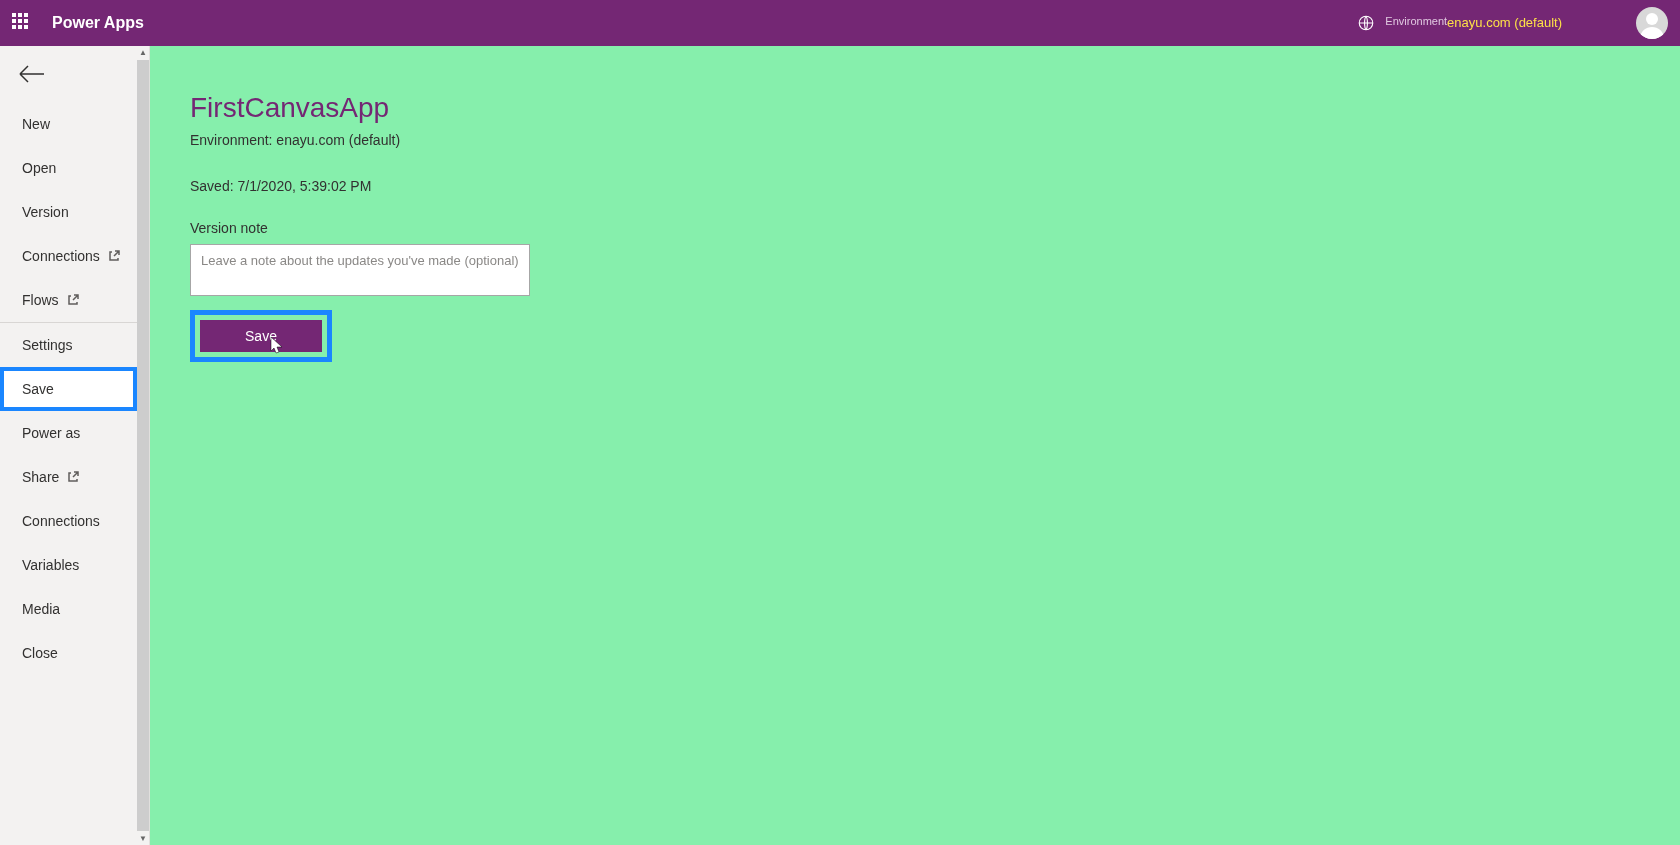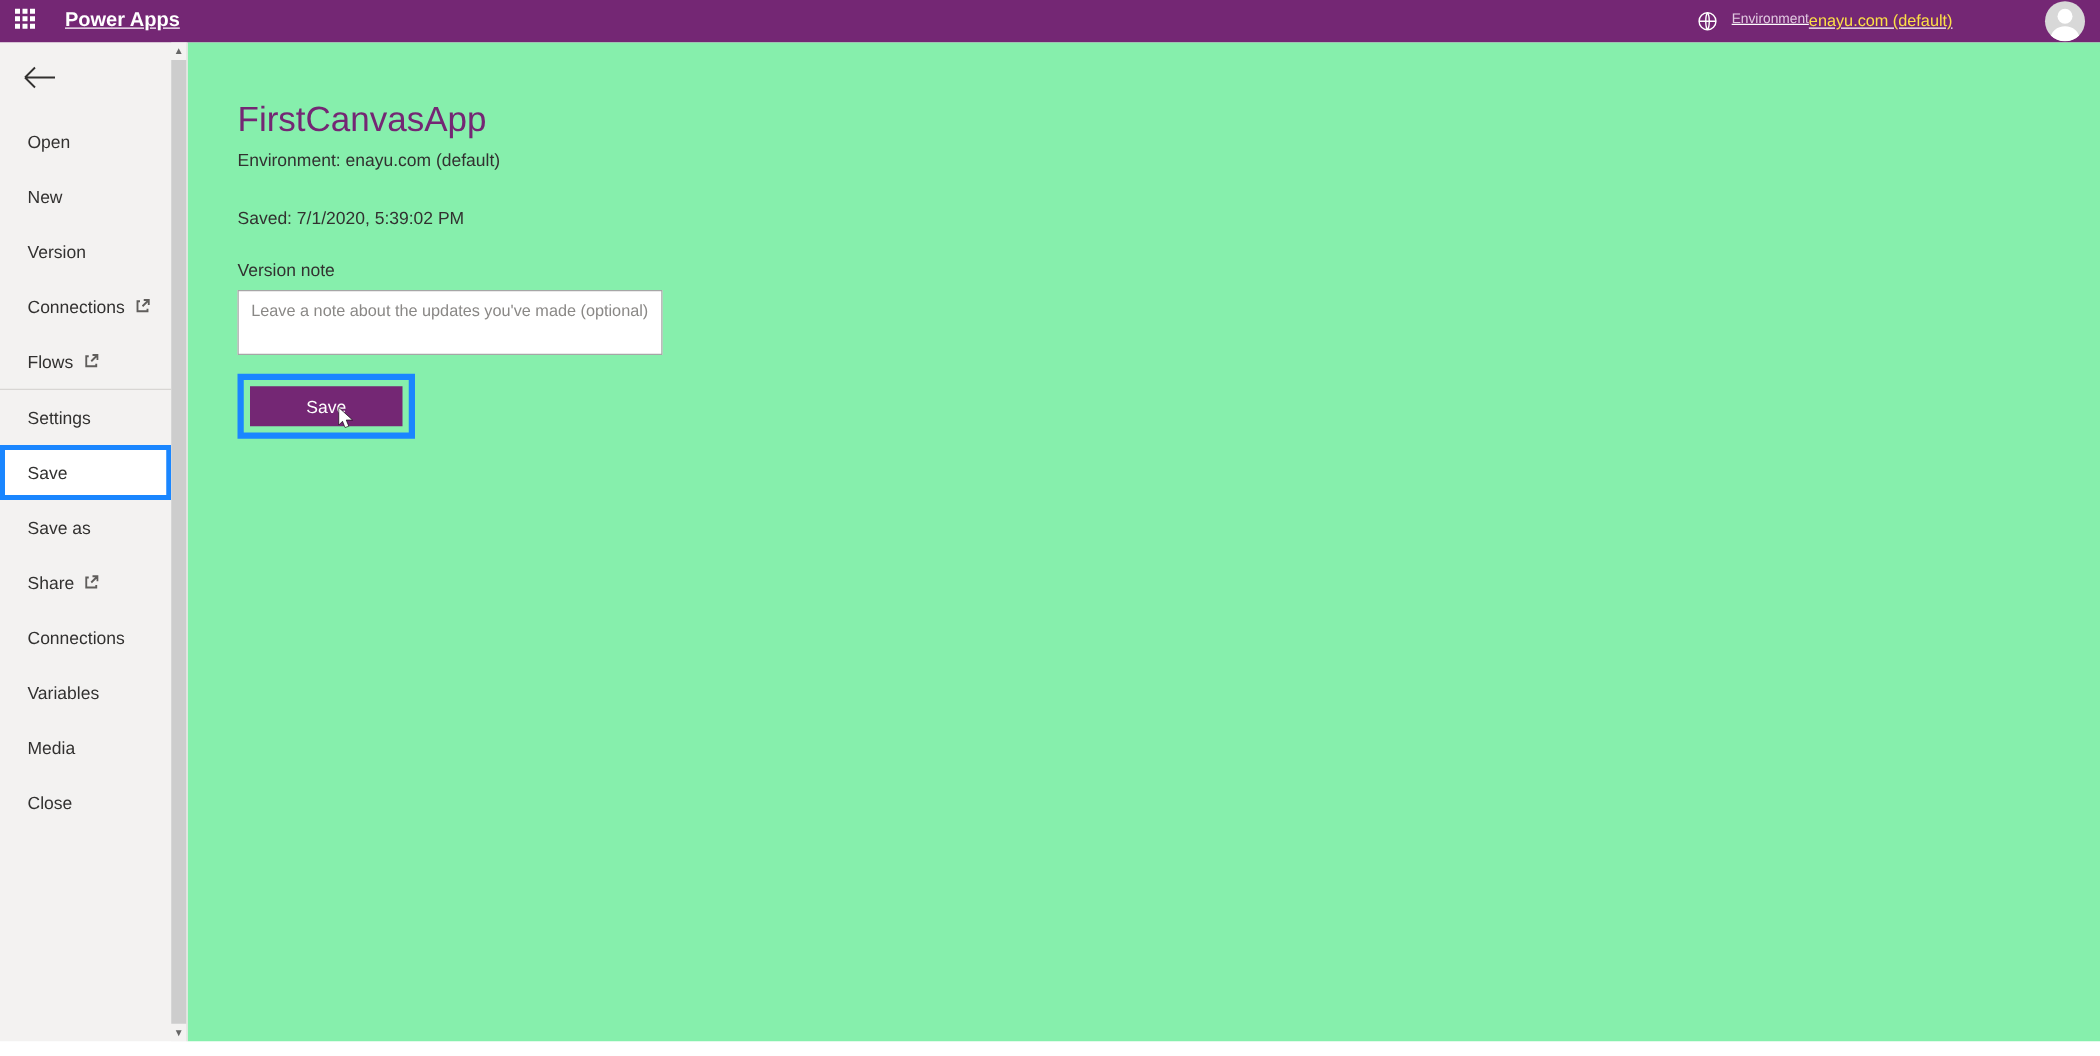--- a/index.html
+++ b/index.html
@@ -8,27 +8,26 @@
       box-sizing: border-box;
       font-family: "Segoe UI", Arial, sans-serif;
     }
     body {
       width: 1680px;
       height: 845px;
       overflow: hidden;
       background: #ffffff;
     }
     .header {
-      height: 34px;
+      height: 46px;
       background: #742774;
       display: flex;
       align-items: center;
       color: #ffffff;
       padding: 15px 12px;
-      text-decoration: underline;
     }
     .waffle-icon {
       width: 20px;
       height: 20px;
       display: grid;
       grid-template-columns: repeat(3, 4px);
       grid-template-rows: repeat(3, 4px);
       gap: 2px;
       margin-right: 20px;
       cursor: pointer;
@@ -270,24 +269,24 @@
 
 <div class="content-area">
   <div class="sidebar">
     <div class="back-button">
       <svg class="back-arrow-svg" viewBox="0 0 28 20">
         <path d="M2 10h24M2 10l8-8M2 10l8 8"></path>
       </svg>
     </div>
     <div class="sidebar-list" id="sidebar-list">
         <div class="sidebar-item">
+          <span>New</span>
+        </div>
+        <div class="sidebar-item">
           <span>Open</span>
-        </div>
-        <div class="sidebar-item">
-          <span>New</span>
         </div>
         <div class="sidebar-item">
           <span>Version</span>
         </div>
         <div class="sidebar-item">
           <span>Connections</span>
           <svg class="popout-icon" viewBox="0 0 12 12">
             <path d="M4 2H2v8h8V8M6 6l5-5M7 1h4v4"></path>
           </svg>
         </div>
@@ -297,21 +296,21 @@
             <path d="M4 2H2v8h8V8M6 6l5-5M7 1h4v4"></path>
           </svg>
         </div>
         <div class="sidebar-item">
           <span>Settings</span>
         </div>
         <div class="sidebar-item highlighted">
           <span>Save</span>
         </div>
         <div class="sidebar-item">
-          <span>Save as</span>
+          <span>Power as</span>
         </div>
         <div class="sidebar-item">
           <span>Share</span>
           <svg class="popout-icon" viewBox="0 0 12 12">
             <path d="M4 2H2v8h8V8M6 6l5-5M7 1h4v4"></path>
           </svg>
         </div>
         <div class="sidebar-item">
           <span>Connections</span>
         </div>

